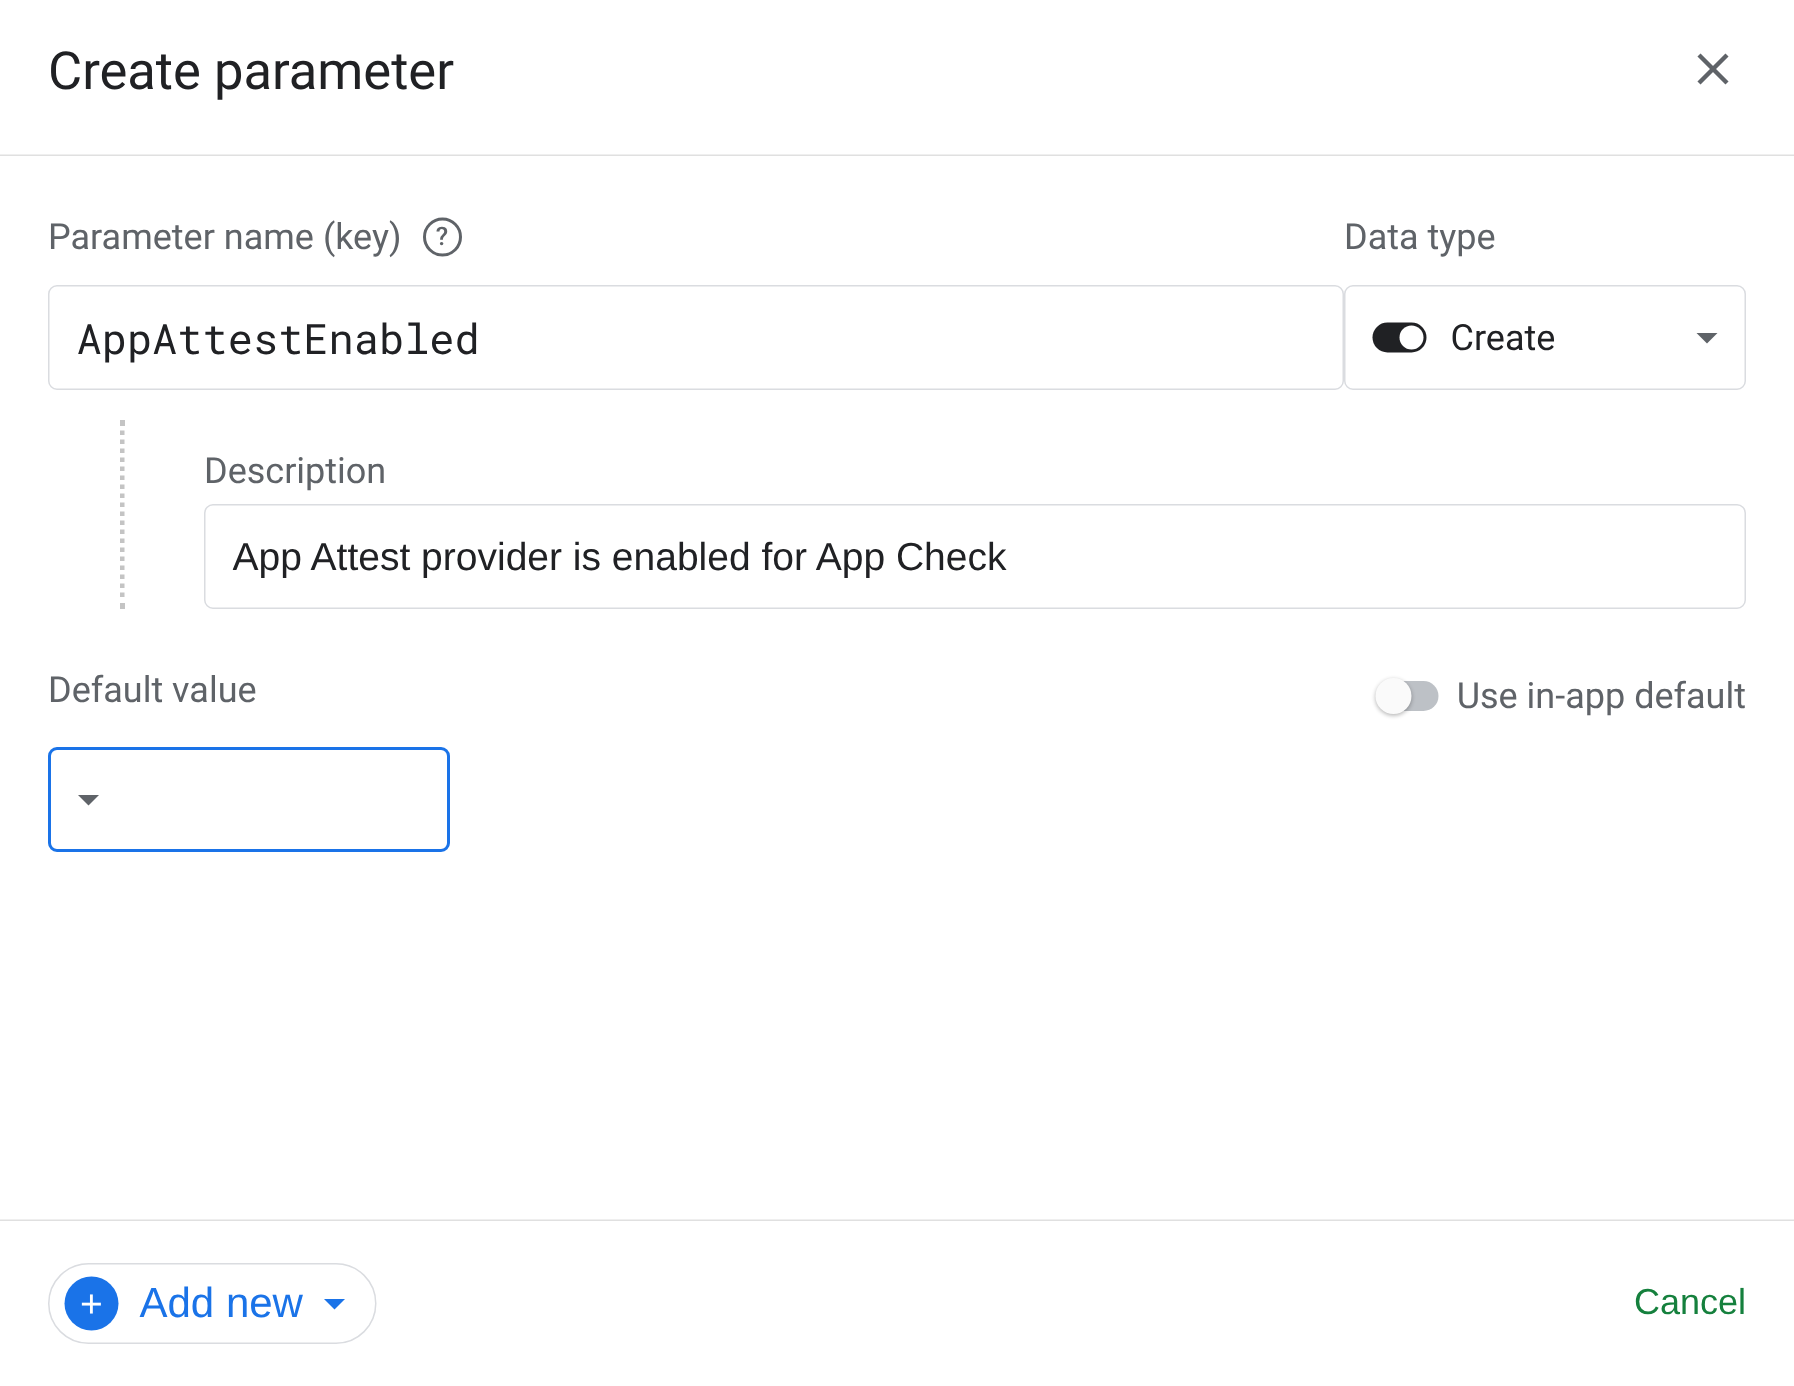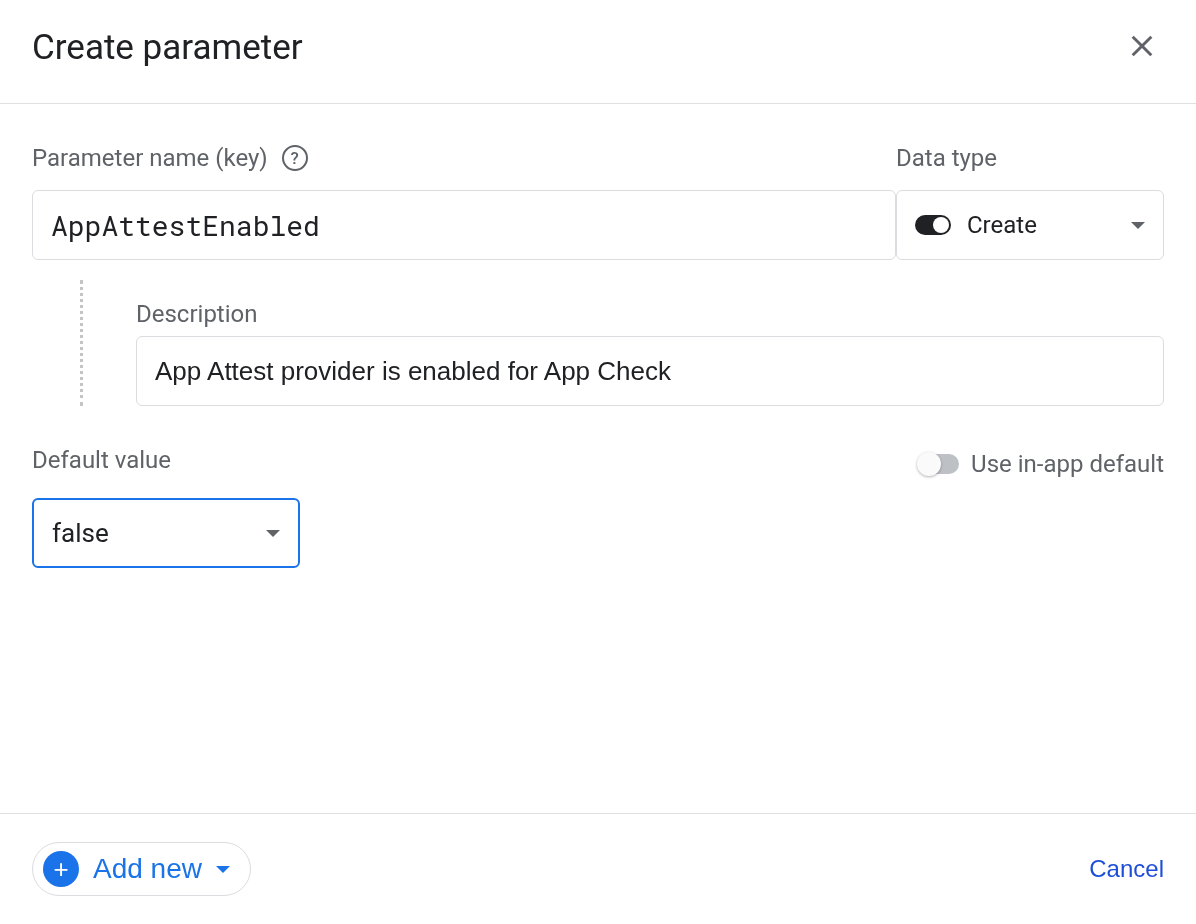--- a/index.html
+++ b/index.html
@@ -255,21 +255,21 @@
       border-top: 7px solid #1a73e8;
     }
     .footer-right {
       display: flex;
       align-items: center;
       gap: 40px;
     }
     .cancel-btn {
       background: none;
       border: none;
-      color: #1d4ed8;
+      color: #15803d;
       font-size: 24px;
       font-weight: 500;
       cursor: pointer;
     }
     .save-btn {
       background: #1a73e8;
       border: none;
       color: #fff;
       font-size: 24px;
       font-weight: 500;
@@ -318,21 +318,20 @@
       <div class="desc-content">
         <div class="desc-label">Description</div>
         <input type="text" class="desc-input" value="App Attest provider is enabled for App Check" style="">
       </div>
     </div>
 
     <div class="row2">
       <div class="default-value-group">
         <div class="default-value-label">Default value</div>
         <div class="default-select">
-          <span class="default-select-text">false</span>
           <span class="dropdown-arrow"></span>
         </div>
       </div>
       <div class="inapp-default">
         <div class="switch"></div>
         <span>Use in-app default</span>
       </div>
     </div>
   </div>
 

